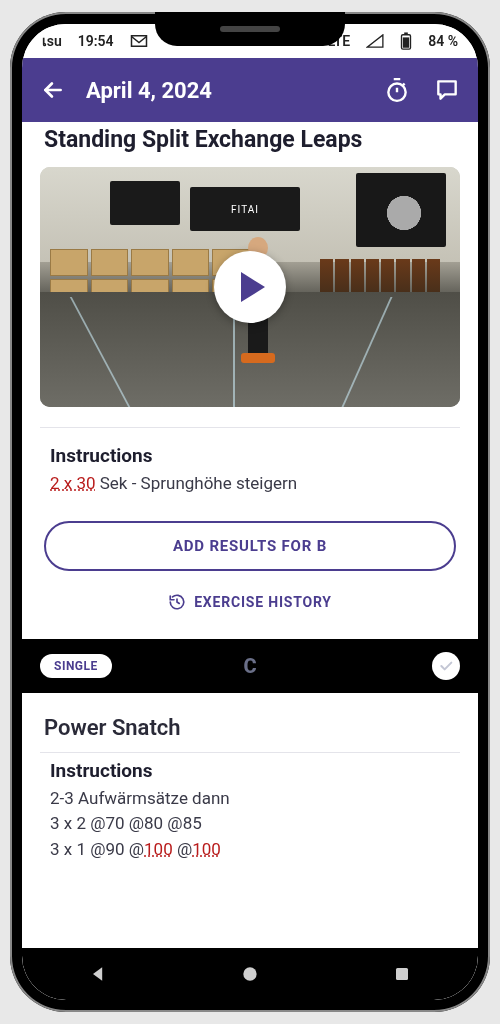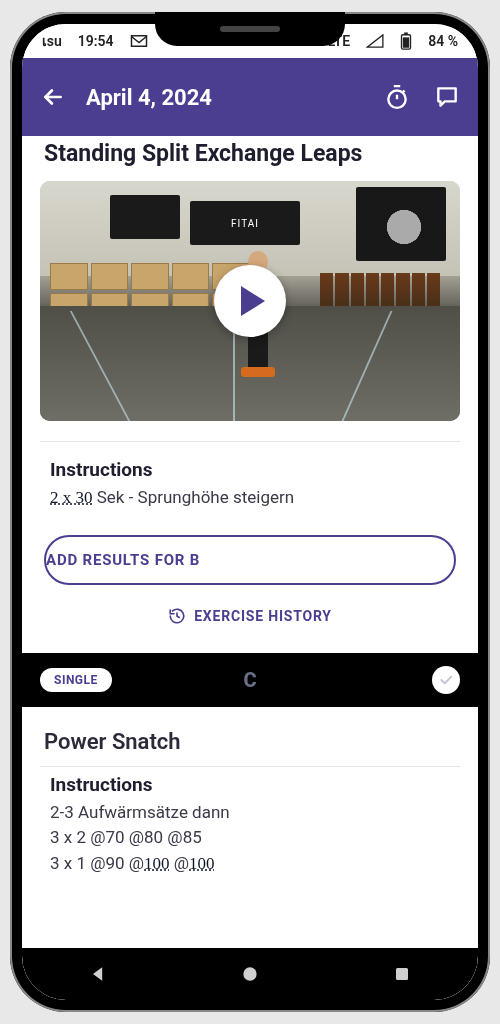--- a/index.html
+++ b/index.html
@@ -21,21 +21,21 @@
     display:flex; align-items:center; justify-content:center;
   }
   .notch .speaker { width:60px; height:6px; background:#444; border-radius:3px; }
   .statusbar {
     height: 34px; background: #fff; display: flex; justify-content: space-between;
     align-items: center; padding: 0 20px; font-size: 14px; font-weight: 600; color:#222;
   }
   .statusbar .sb-left, .statusbar .sb-right { display:flex; align-items:center; gap:16px; }
   .sb-right svg { display:block; }
   .appbar {
-    background: #4b3d8f; color: #fff; height: 78px;
+    background: #4b3d8f; color: #fff; height: 64px;
     display: flex; align-items: center; padding: 0 14px; gap: 16px;
   }
   .appbar .title { font-size: 22px; font-weight: 700; flex: 1; }
   .appbar .icon-btn { width: 34px; height: 34px; display:flex; align-items:center; justify-content:center; }
   .content { flex: 1; overflow-y: auto; background: #fff; }
   .exercise-title { font-size: 23px; font-weight: 700; color: #1e1e2e; padding: 4px 22px 14px; }
   .video-card {
     margin: 0 18px; border-radius: 10px; overflow: hidden; position: relative;
     height: 240px; background: linear-gradient(#c7c7bd 0%, #b9b5a8 35%, #57564f 55%, #6b6a63 100%);
   }
@@ -74,24 +74,24 @@
   }
   .play-btn .tri {
     width:0; height:0; border-left:24px solid #4b3d8f;
     border-top:15px solid transparent; border-bottom:15px solid transparent;
     margin-left:6px;
   }
   .divider { height:1px; background:#e4e4ea; margin: 20px 18px 0; }
   .instructions-block { padding: 16px 28px 18px; }
   .instr-head { font-size:19px; font-weight:700; color:#1e1e2e; margin-bottom:4px;}
   .instr-line { font-size:17px; color:#3a3a48; line-height:1.5;}
-  .instr-line .link { color:#0f172a; text-decoration: underline dotted; font-family: Liberation Serif, serif; }
+  .instr-line .link { color:#b91c1c; text-decoration: underline dotted; }
   .pill-btn {
     margin: 6px 22px 0; border:2px solid #4b3d8f; color:#4b3d8f;
-    border-radius: 30px; height:50px; display:flex; align-items:center; justify-content:flex-start;
+    border-radius: 30px; height:50px; display:flex; align-items:center; justify-content:center;
     font-size:15px; font-weight:700; letter-spacing:.8px;
   }
   .history-btn {
     margin: 22px 0 28px; display:flex; align-items:center; justify-content:center;
     gap:8px; color:#4b3d8f; font-size:14px; font-weight:700; letter-spacing:.8px;
   }
   .section-header {
     background:#000000; height:54px; display:flex; align-items:center;
     padding:0 18px; position:relative; color:#5a5f78;
   }

